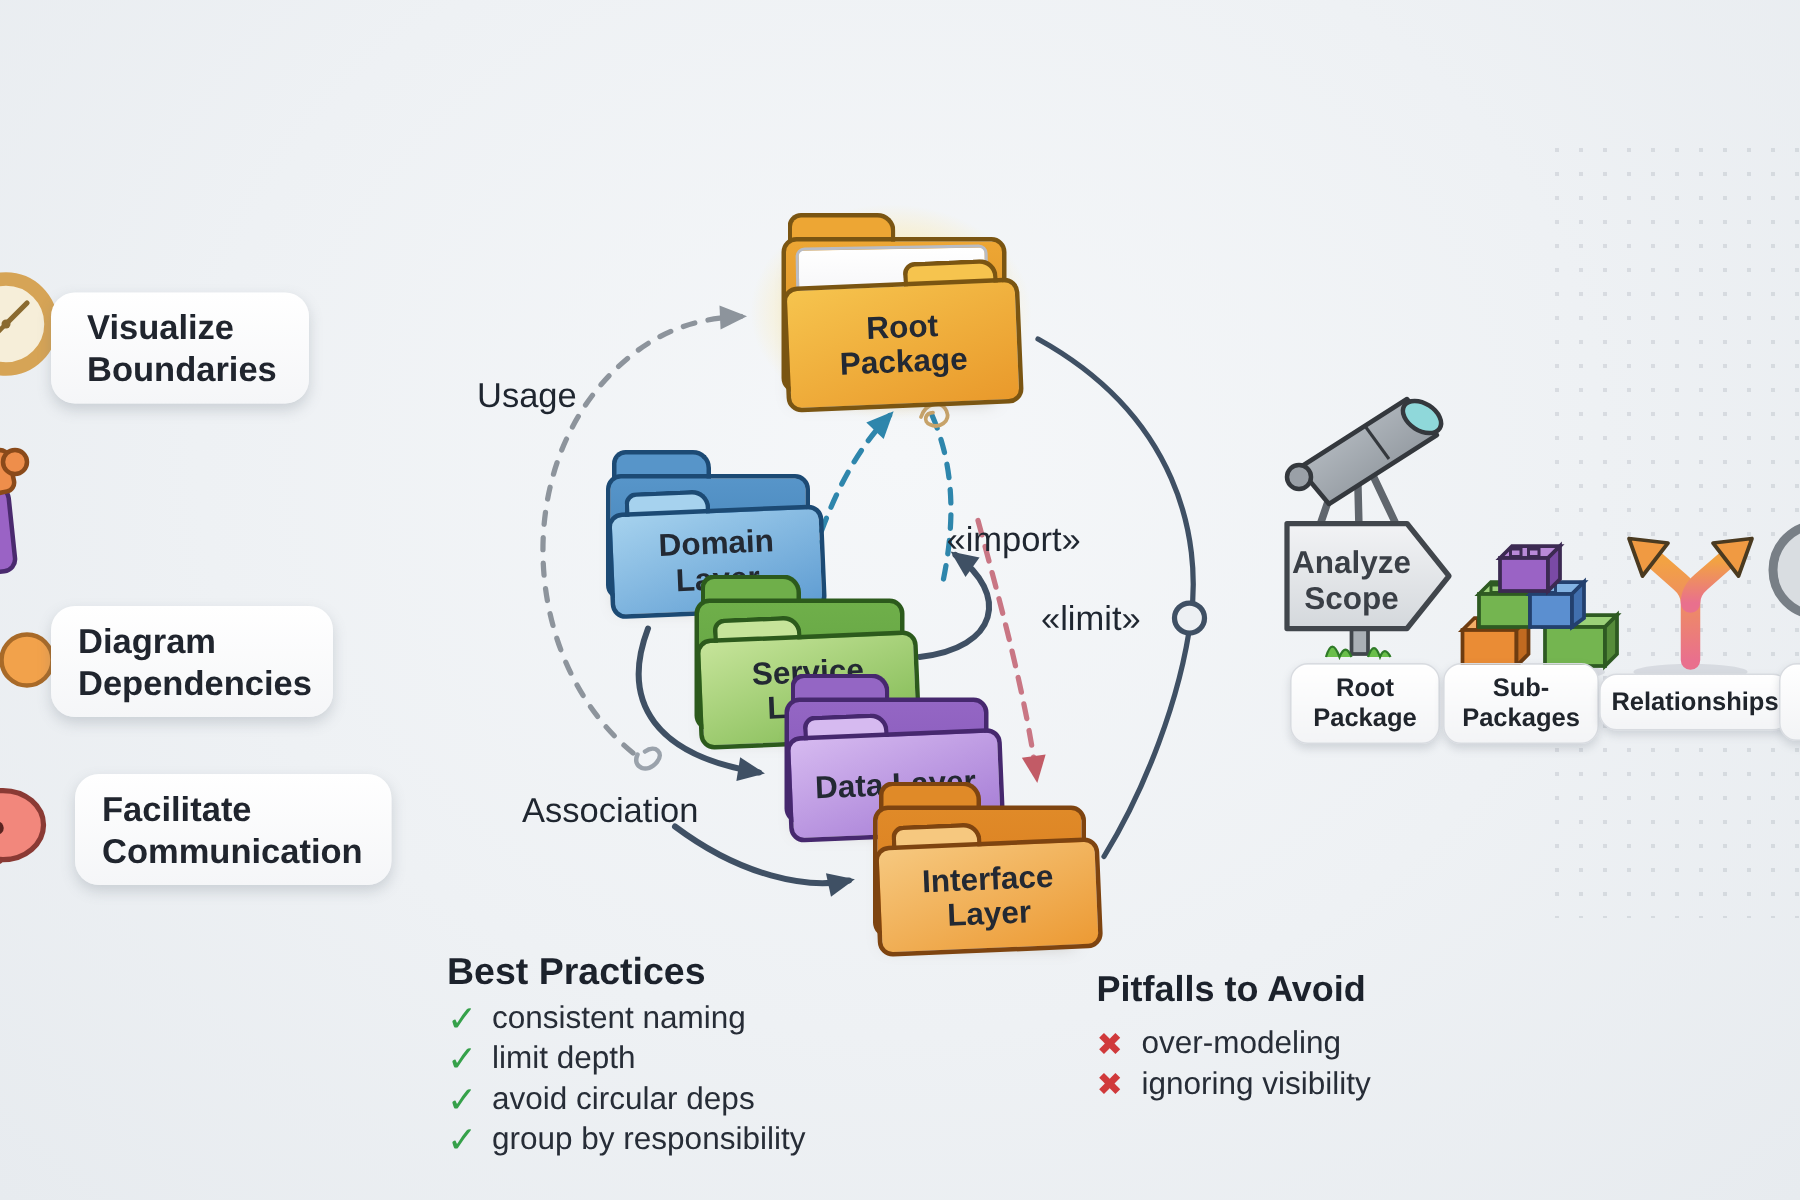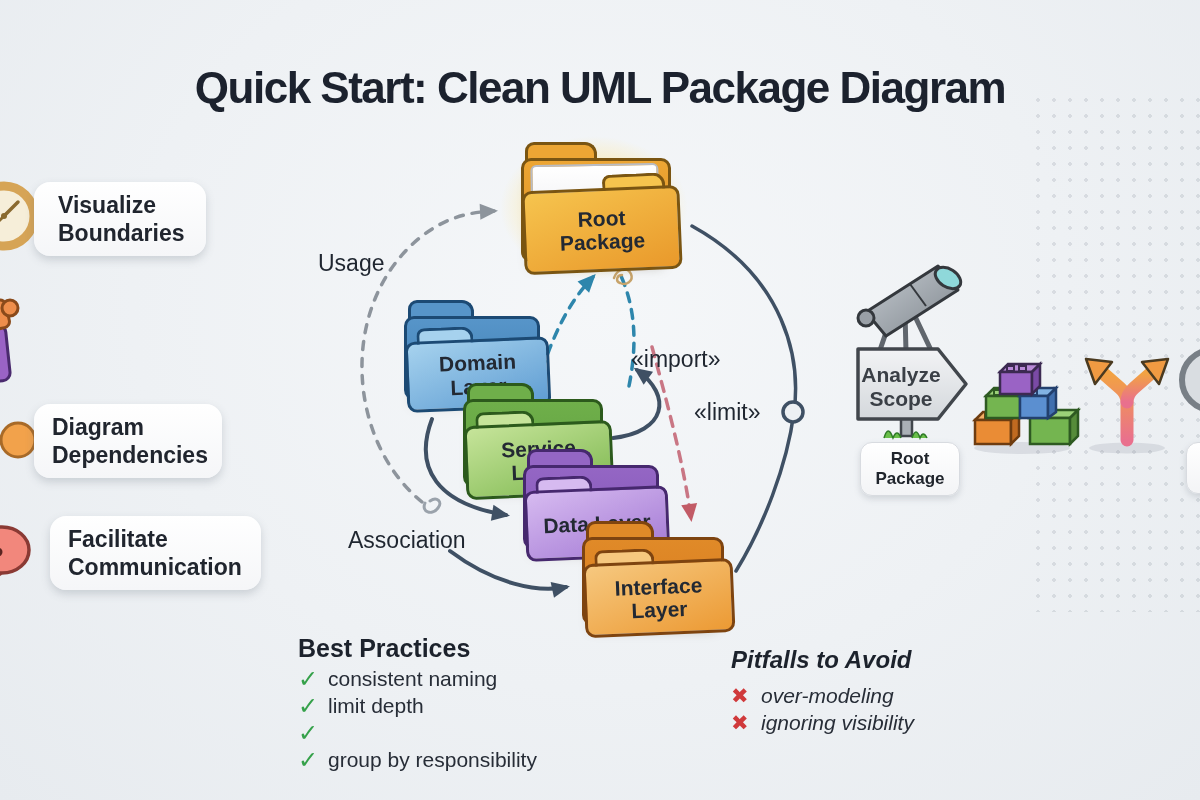--- a/index.html
+++ b/index.html
@@ -8,21 +8,21 @@
   .dots{position:absolute;left:1030px;top:92px;width:170px;height:520px;z-index:0;
     background-image:radial-gradient(rgba(100,110,125,.16) 1.6px, rgba(0,0,0,0) 1.7px);
     background-size:16px 16px;}
   .title{position:absolute;top:34px;left:0;width:100%;text-align:center;z-index:5;
     font-size:44px;font-weight:700;letter-spacing:-1.5px;color:#1c222e;}
 
   
   .benefit-card{position:absolute;z-index:4;background:linear-gradient(180deg,#ffffff,#f5f6f8);
     border-radius:16px;box-shadow:0 4px 9px rgba(100,110,125,.25);
     padding:9px 18px;font-size:23px;font-weight:700;color:#20252e;line-height:1.22;}
-  .bc1{left:34px;top:182px;width:130px;padding-left:24px;}
+  .bc1{left:34px;top:195px;width:130px;padding-left:24px;}
   .bc2{left:34px;top:296px;width:130px;}
   .bc3{left:34px;top:404px;width:152px;}
   .bc4{left:34px;top:516px;width:175px;margin-left:16px;}
   .left-icons{position:absolute;left:-36px;top:168px;z-index:3;}
 
   
   .glow{position:absolute;left:474px;top:116px;width:240px;height:184px;z-index:1;
     background:radial-gradient(closest-side, rgba(255,216,96,.7), rgba(255,230,150,.38) 55%, rgba(255,236,170,0) 78%);}
 
   .arrows{position:absolute;left:280px;top:120px;z-index:2;}
@@ -60,36 +60,35 @@
     border:1px solid #d8dbe0;border-radius:12px;box-shadow:0 3px 6px rgba(100,110,125,.22);
     font-size:17px;font-weight:700;color:#20252c;text-align:center;line-height:1.18;padding:6px 8px;}
   .sc1{left:860px;top:442px;width:82px;}
   .sc2{left:962px;top:442px;width:86px;}
   .sc3{left:1066px;top:449px;width:118px;padding:8px 4px;}
   .sc4{left:1186px;top:442px;width:46px;height:38px;}
 
   
   .list{position:absolute;z-index:4;}
   .bp{left:298px;top:634px;}
-  .pf{left:731px;top:646px;font-style:italic;}
+  .pf{left:731px;top:646px;}
   .list h3{margin:0 0 4px 0;font-size:25px;font-weight:700;color:#1c222c;}
   .pf h3{font-size:24px;margin-bottom:10px;}
   .list .row{display:flex;align-items:center;margin:3px 0;}
   .glyph{width:30px;font-size:24px;font-weight:700;font-family:"DejaVu Sans",sans-serif;line-height:1;}
   .bp .glyph{color:#35a14a;}
   .pf .glyph{color:#d0393b;font-size:21px;}
   .itm{font-size:21px;color:#272d37;}
 </style>
 </head>
 <body>
 
 <div class="canvas">
   <div class="dots"></div>
 
-  <h1 class="title">Quick Start: Clean UML Package Diagram</h1>
 
   <svg class="left-icons" width="84" height="440" viewBox="0 0 84 440">
     <g>
       <circle cx="40" cy="48" r="30" fill="#f6eed9" stroke="#d6a456" stroke-width="9"></circle>
       <line x1="40" y1="48" x2="54" y2="34" stroke="#8a6a30" stroke-width="3.5" stroke-linecap="round"></line>
       <line x1="40" y1="48" x2="30" y2="58" stroke="#8a6a30" stroke-width="3" stroke-linecap="round"></line>
       <circle cx="40" cy="48" r="3" fill="#8a6a30"></circle>
     </g>
     <g>
       <rect x="8" y="158" width="36" height="56" rx="8" fill="#9a63c5" stroke="#4a2a6e" stroke-width="3" transform="rotate(-6 26 186)"></rect>
@@ -265,34 +264,37 @@
       <polygon points="1086,359 1112,362 1095,384" fill="#f09a42" stroke="#4a3a20" stroke-width="2.5" stroke-linejoin="round"></polygon>
       <polygon points="1168,359 1142,362 1159,384" fill="#f09a42" stroke="#4a3a20" stroke-width="2.5" stroke-linejoin="round"></polygon>
     </g>
 
     <g>
       <circle cx="1212" cy="380" r="30" fill="#d9dde1" stroke="#787f86" stroke-width="6"></circle>
     </g>
   </svg>
 
   <div class="step-card sc1">Root Package</div>
+  <div class="step-card sc2">Sub-Packages</div>
+  <div class="step-card sc3">Relationships</div>
   <div class="step-card sc4"></div>
 
   <div class="list bp">
     <h3>Best Practices</h3>
     <div class="row">
       <span class="glyph">✓</span>
       <span class="itm">consistent naming</span>
     </div>
     <div class="row">
       <span class="glyph">✓</span>
       <span class="itm">limit depth</span>
     </div>
     <div class="row">
       <span class="glyph">✓</span>
+      <span class="itm">avoid circular deps</span>
     </div>
     <div class="row">
       <span class="glyph">✓</span>
       <span class="itm">group by responsibility</span>
     </div>
   </div>
 
   <div class="list pf">
     <h3>Pitfalls to Avoid</h3>
     <div class="row">

